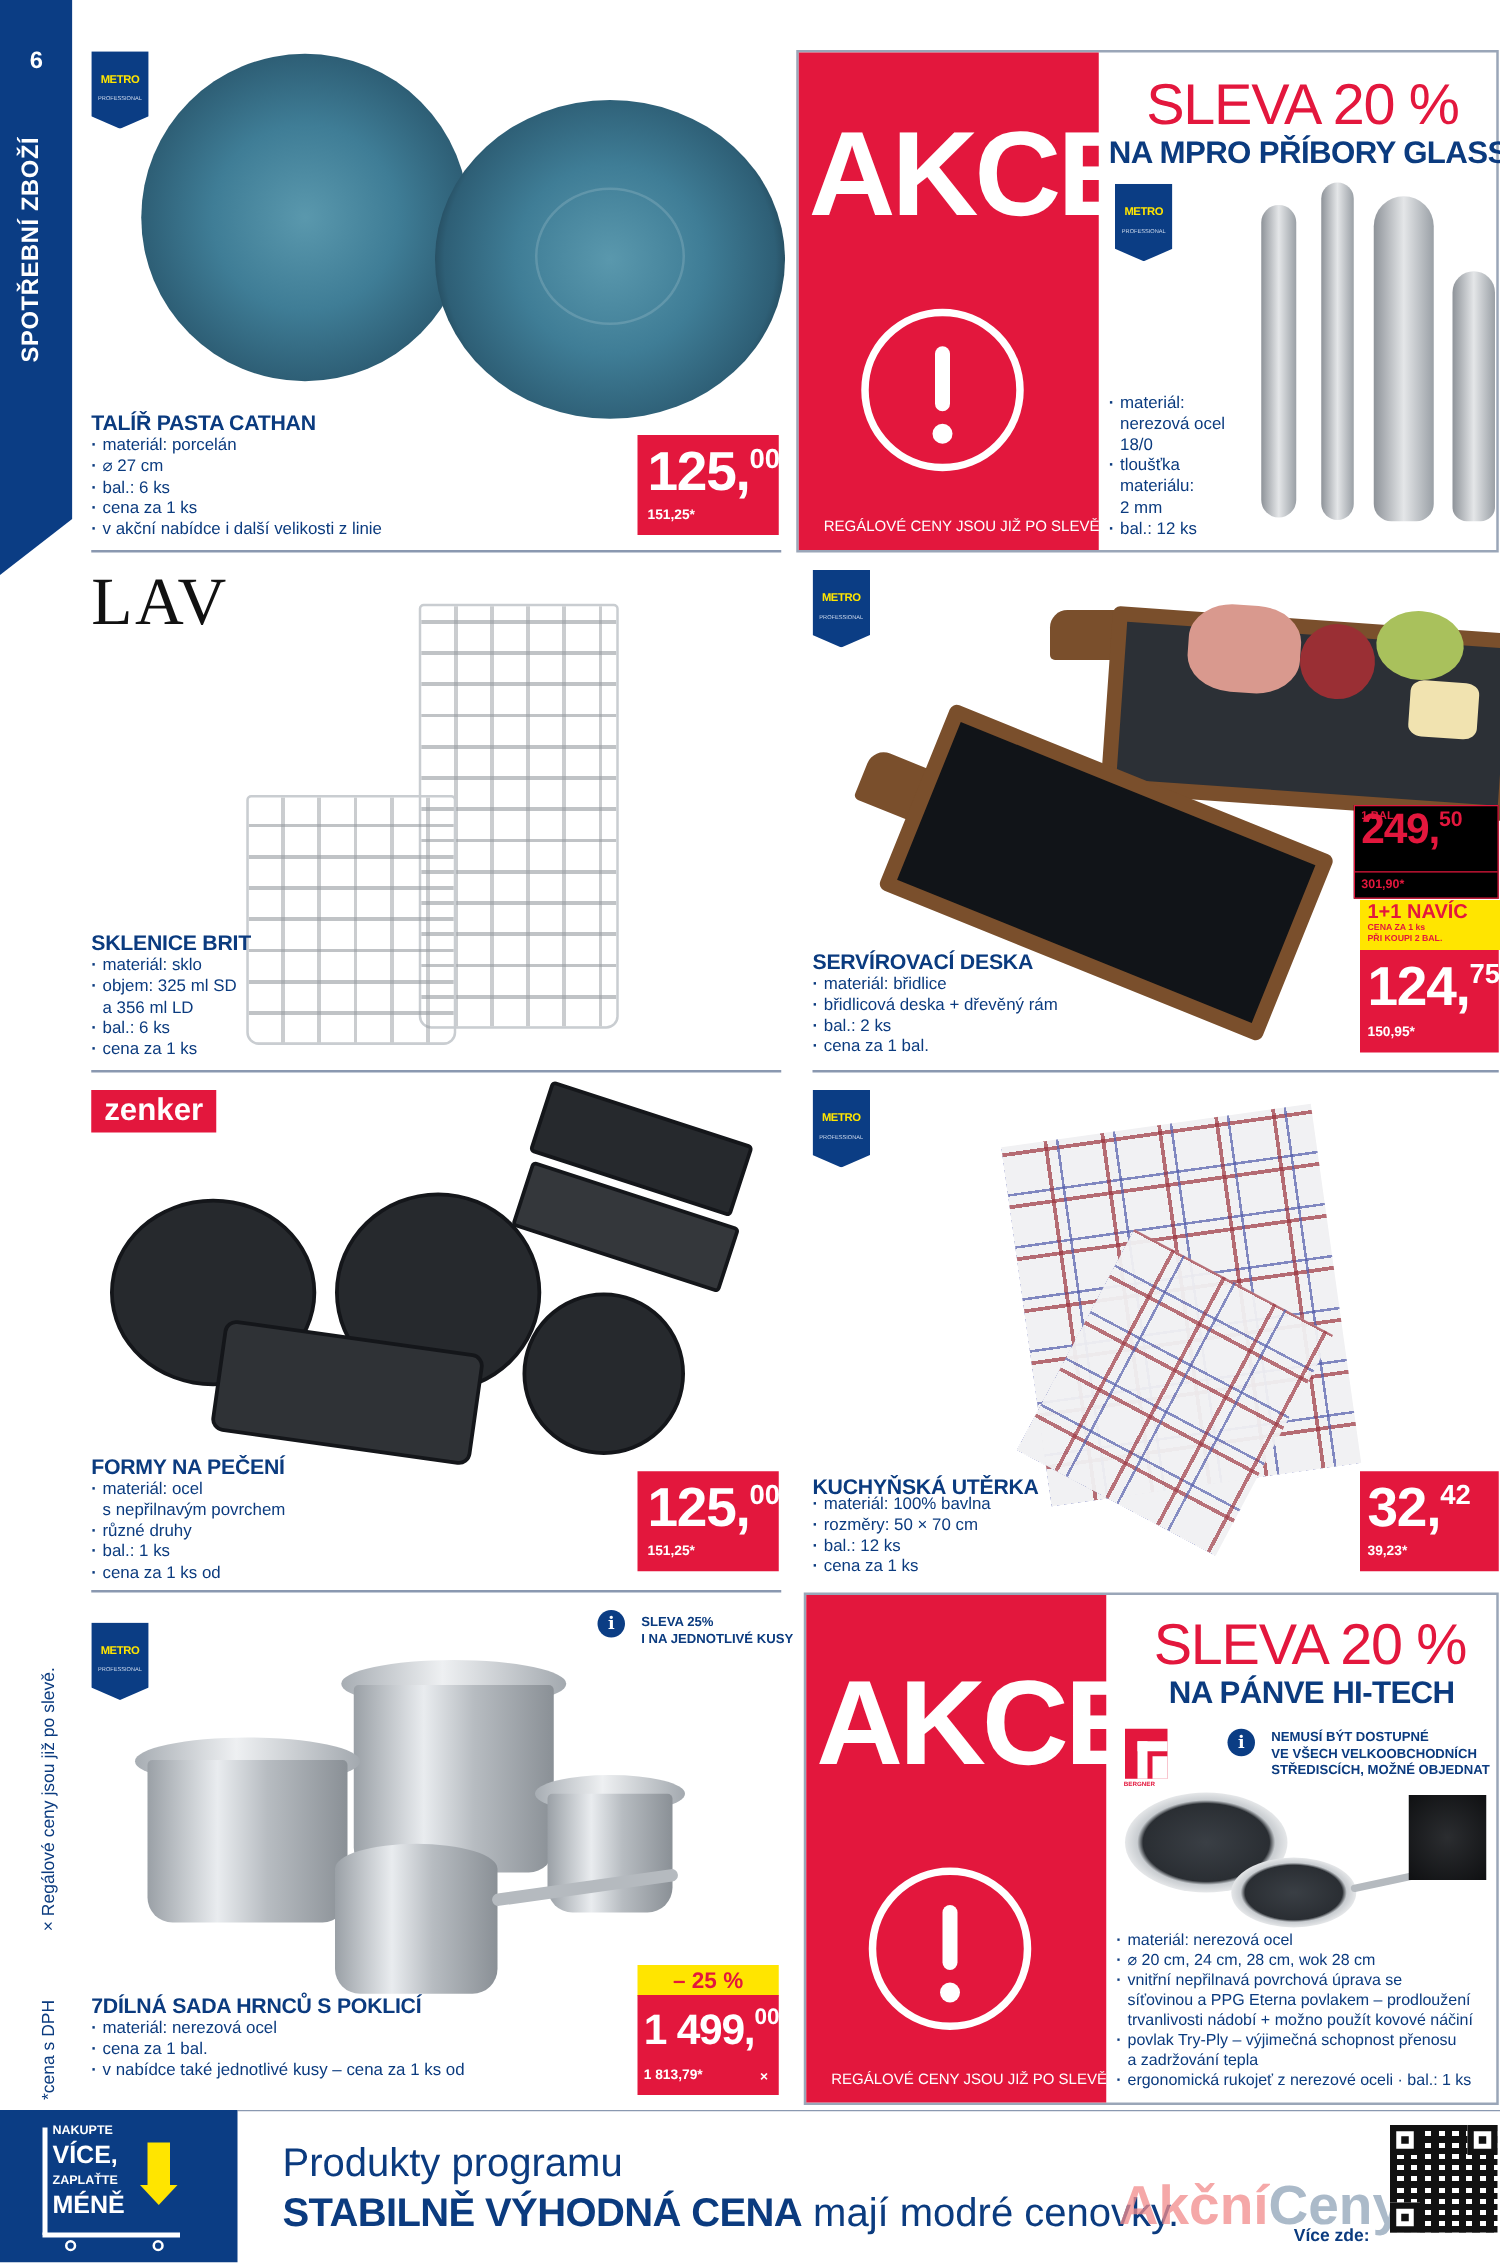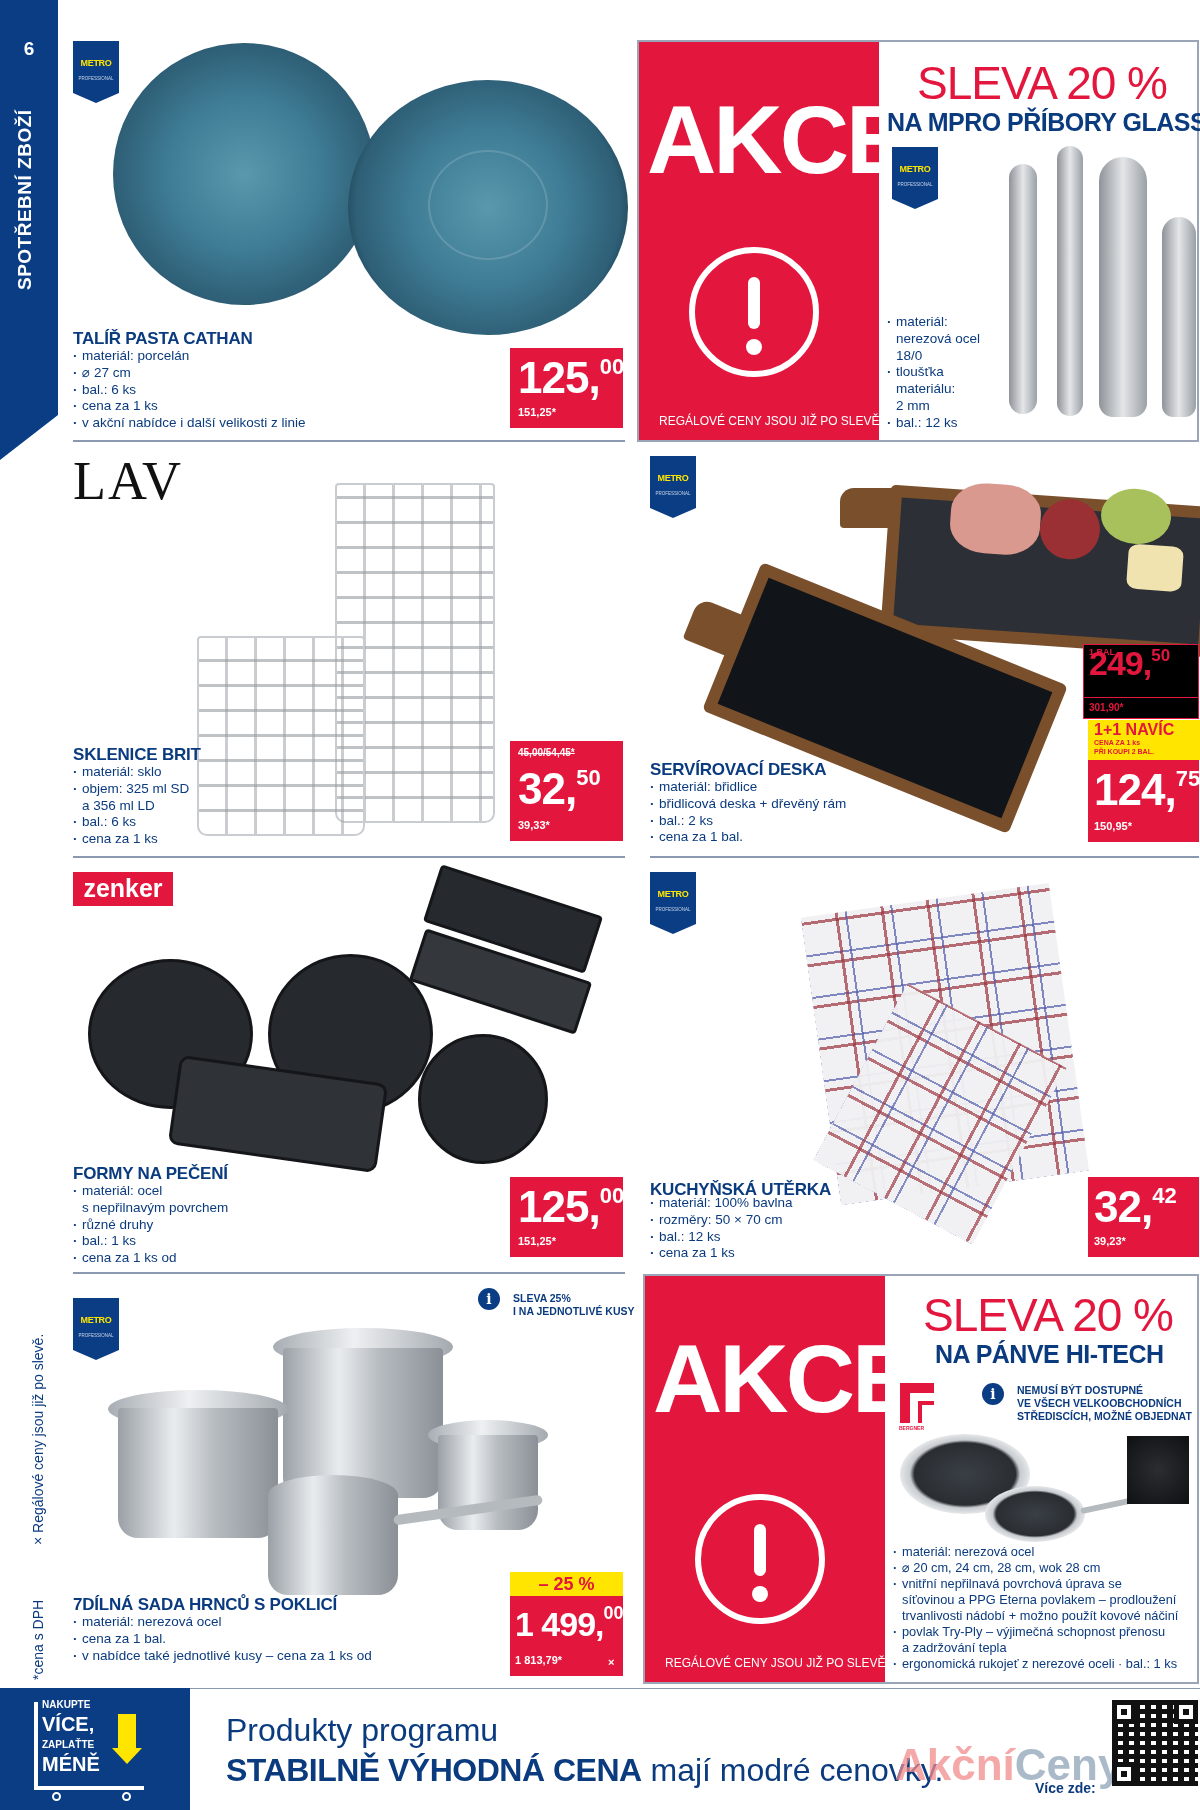--- a/index.html
+++ b/index.html
@@ -150,25 +150,20 @@
   <div class="abs glass" style="left:262px; top:35px; width:160px; height:340px;" data-name="tall-glass-image"></div>
   <div class="abs glass" style="left:124px; top:188px; width:168px; height:200px;" data-name="short-glass-image"></div>
   <div class="abs p-title" style="left:0; top:297px;" data-name="product-title">SKLENICE BRIT</div>
   <ul class="abs p-list" style="left:0; top:316px;" data-name="product-features">
     <li data-name="feature">materiál: sklo</li>
     <li data-name="feature">objem: 325 ml SD</li>
     <li data-name="feature-cont"><span>a 356 ml LD</span></li>
     <li data-name="feature">bal.: 6 ks</li>
     <li data-name="feature">cena za 1 ks</li>
   </ul>
-  <div class="abs pricebox" style="left:437px; top:293px; width:113px; height:100px;" data-name="price-tag">
-    <div class="abs price-old-strike" style="left:8px; top:6px;" data-name="original-price">45,00/54,45*</div>
-    <div class="abs price-main" style="left:8px; top:26px;"><span>32,</span><sup>50</sup></div>
-    <div class="abs price-old" style="left:8px; top:78px;" data-name="price-with-vat">39,33*</div>
-  </div>
 </div>
 <div class="abs hline" style="left:73px; top:856px; width:552px;" data-name="divider"></div>
 
 <div class="abs" data-name="product-card-deska" style="left:650px; top:448px; width:549px; height:408px;">
   <div class="abs metro-logo" style="left:0; top:8px;" data-name="metro-professional-logo">
     <span class="m">METRO</span>
       <span class="p">PROFESSIONAL</span>
   </div>
   <div class="abs board-handle" style="left:190px; top:40px; width:80px; height:40px;" data-name="board-handle"></div>
   <div class="abs board" style="left:235px; top:48px; width:330px; height:150px; transform:rotate(4deg); background:#2c3036;" data-name="board-with-food-image">

